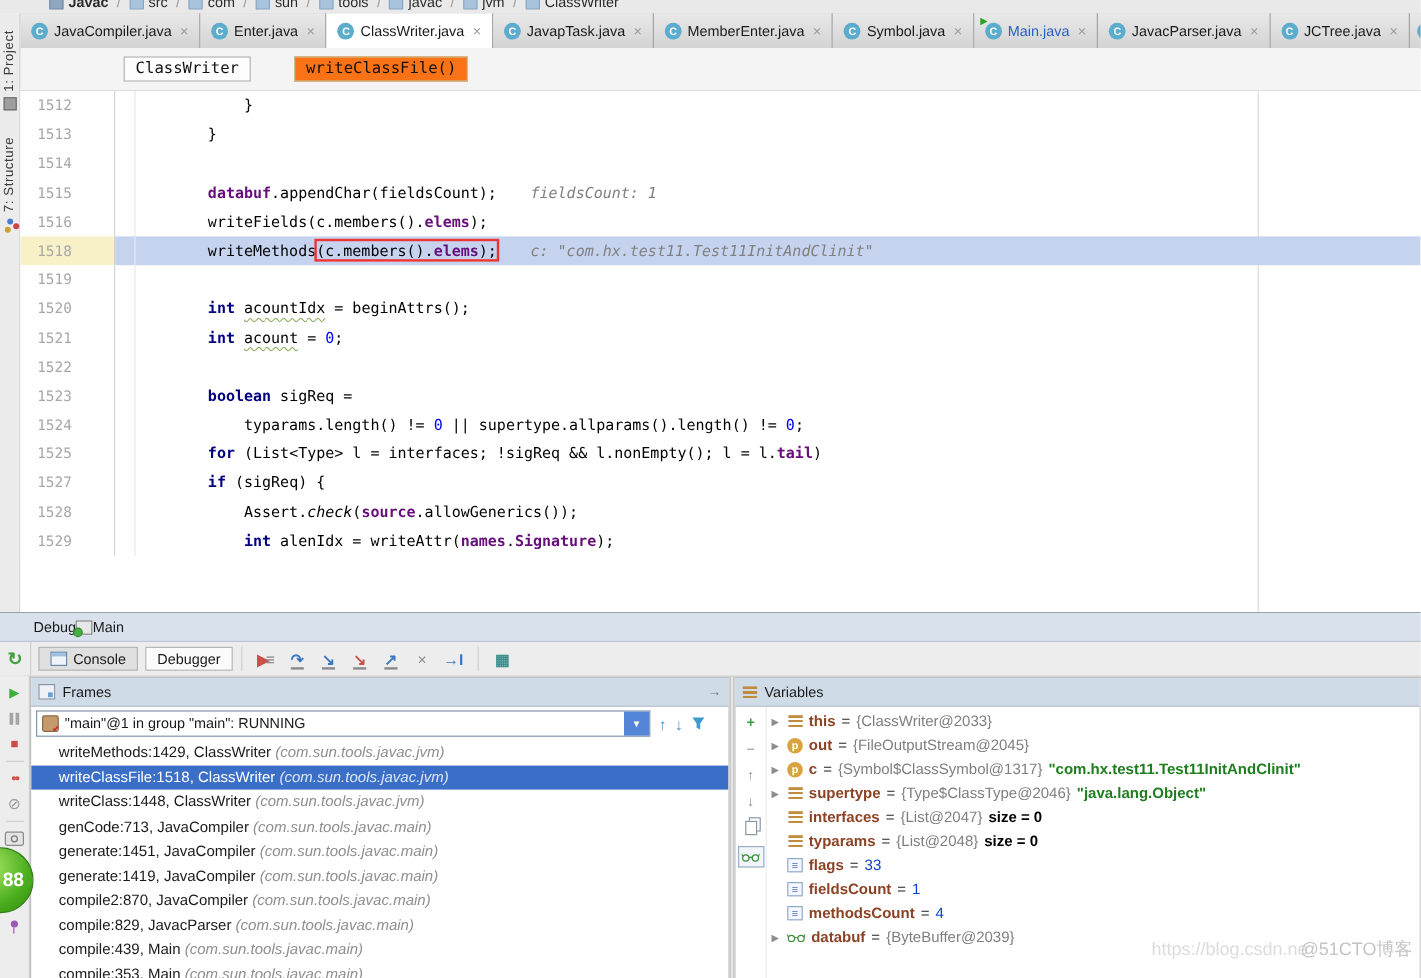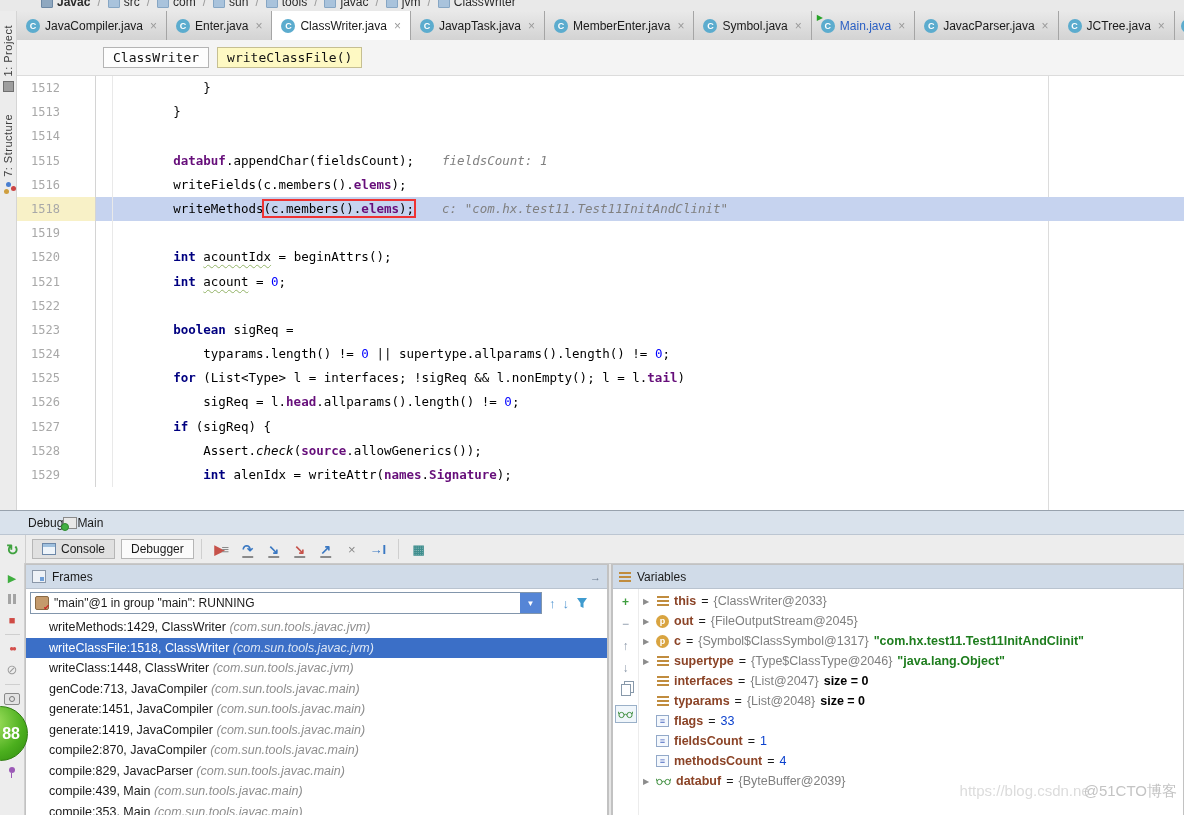--- a/index.html
+++ b/index.html
@@ -21,21 +21,21 @@
   .tab.active{background:#ffffff;}
   .tab.run .tlabel{color:#2a5fc4;}
   .tab.partial{width:18px;flex:0 0 18px;padding:0 0 0 6px;overflow:hidden;}
   .cicon{width:14px;height:14px;border-radius:50%;background:#5cacce;color:#fff;font-size:9px;font-weight:bold;display:flex;align-items:center;justify-content:center;flex:0 0 14px;}
   .runov{position:absolute;left:5px;top:3px;color:#27a327;font-size:8px;line-height:8px;}
   .tclose{color:#9a9a9a;font-size:12px;margin-left:2px;line-height:12px;}
 
   
   .crumb2{position:absolute;left:17px;top:40px;width:1167px;height:36px;background:#f4f4f4;border-bottom:1px solid #dcdcdc;display:flex;align-items:center;gap:8px;padding-left:86px;box-sizing:border-box;}
   .cbox{border:1px solid #b4b4b4;background:#fdfdfd;padding:2px 9px;font-family:"DejaVu Sans Mono",monospace;font-size:13px;color:#111;}
-  .cbox.method{background:#fef9c3;border-color:#c6bf92;}
+  .cbox.method{background:#f97316;border-color:#c6bf92;margin-left:28px;}
 
   
   .activity-bar{position:absolute;left:0;top:11px;width:17px;height:499px;background:#ececec;border-right:1px solid #d5d5d5;box-sizing:border-box;}
   .act-item{display:flex;flex-direction:column;align-items:center;gap:5px;}
   .act-item.project{margin-top:14px;}
   .act-item.structure{margin-top:22px;}
   .vlabel{writing-mode:vertical-rl;transform:rotate(180deg);font-size:11px;color:#3c3c3c;letter-spacing:.5px;}
   .act-ico-proj{width:9px;height:9px;background:#9e9e9e;border:1px solid #6f6f6f;display:inline-block;}
   .act-ico-struct{width:5px;height:5px;border-radius:50%;background:#4a7fd0;display:inline-block;box-shadow:5px 4px 0 #cc4444,-2px 7px 0 #cf9f3f;margin-bottom:8px;}
 
@@ -354,27 +354,20 @@
           <div class="lbody">
             <span class="fold"></span>
             <pre class="ctext"><span>            typarams.length() != </span><span class="num">0</span><span> || supertype.allparams().length() != </span><span class="num">0</span><span>;</span></pre>
           </div>
         </div>
         <div class="cline">
           <span class="lnum">1525</span>
           <div class="lbody">
             <span class="fold"></span>
             <pre class="ctext"><span>        </span><span class="kw">for</span><span> (List&lt;Type&gt; l = interfaces; !sigReq &amp;&amp; l.nonEmpty(); l = l.</span><span class="fld">tail</span><span>)</span></pre>
-          </div>
-        </div>
-        <div class="cline">
-          <span class="lnum">1526</span>
-          <div class="lbody">
-            <span class="fold"></span>
-            <pre class="ctext"><span>            sigReq = l.</span><span class="fld">head</span><span>.allparams().length() != </span><span class="num">0</span><span>;</span></pre>
           </div>
         </div>
         <div class="cline">
           <span class="lnum">1527</span>
           <div class="lbody">
             <span class="fold"></span>
             <pre class="ctext"><span>        </span><span class="kw">if</span><span> (sigReq) {</span></pre>
           </div>
         </div>
         <div class="cline">

